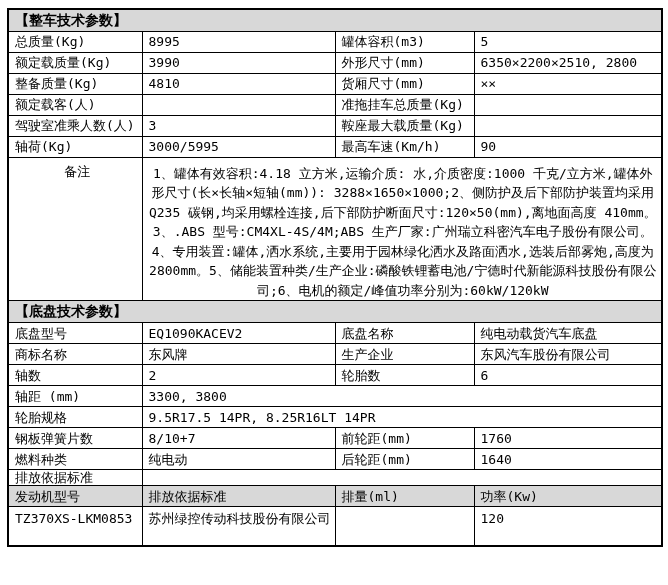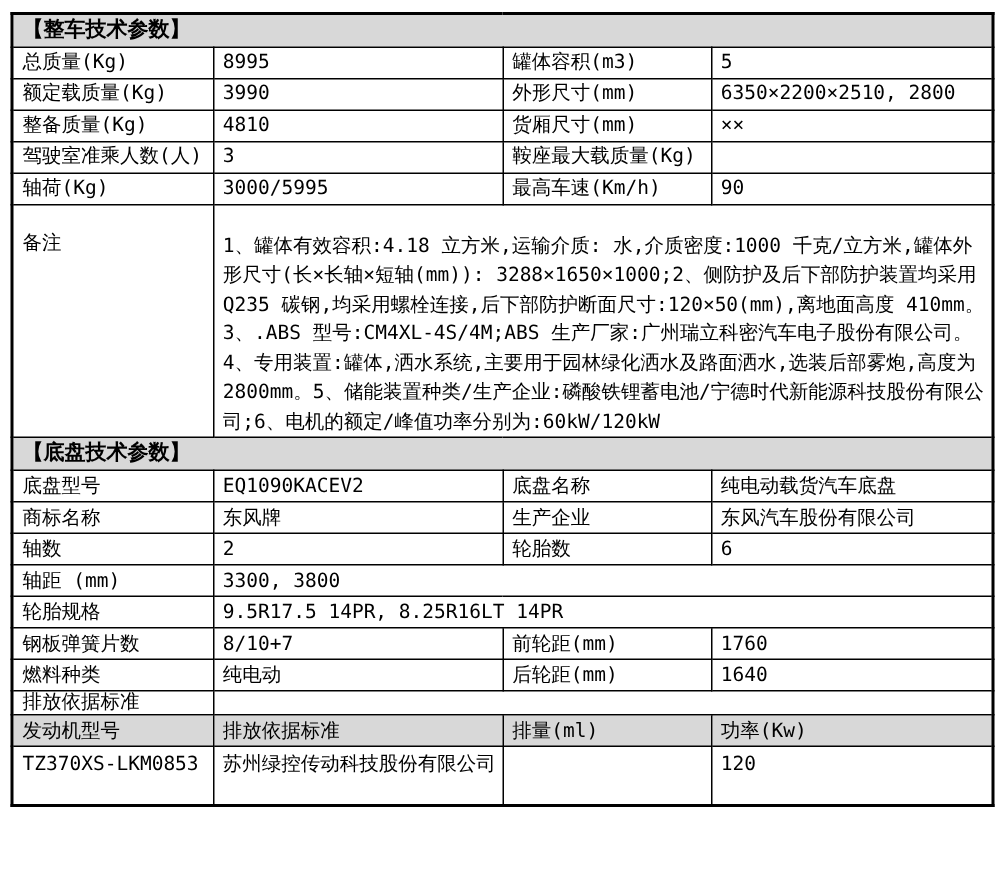--- a/index.html
+++ b/index.html
@@ -38,22 +38,23 @@
   }
   tr.section-header td{
     background:var(--header-bg);
     font-weight:bold;
     font-size:14px;
     height:22px;
     margin-top:36px;
   }
   tr.note-row td{
     vertical-align:top;
-    padding-top:18px;
+    padding-top:6px;
     height:117px;
+    text-align:center;
   }
   td.note{
     white-space:normal;
     line-height:19.5px;
     padding-right:4px;
   }
   tr.emission-row td{height:15px;}
   tr.engine-header td{background:var(--header-bg);}
   tr.engine-data td{
     height:39px;
@@ -87,20 +88,26 @@
         <td>额定载质量(Kg)</td>
         <td>3990</td>
         <td>外形尺寸(mm)</td>
         <td>6350×2200×2510, 2800</td>
       </tr>
       <tr>
         <td>整备质量(Kg)</td>
         <td>4810</td>
         <td>货厢尺寸(mm)</td>
         <td>××</td>
+      </tr>
+      <tr>
+        <td>额定载客(人)</td>
+        <td></td>
+        <td>准拖挂车总质量(Kg)</td>
+        <td></td>
       </tr>
       <tr>
         <td>驾驶室准乘人数(人)</td>
         <td>3</td>
         <td>鞍座最大载质量(Kg)</td>
         <td></td>
       </tr>
       <tr>
         <td>轴荷(Kg)</td>
         <td>3000/5995</td>

